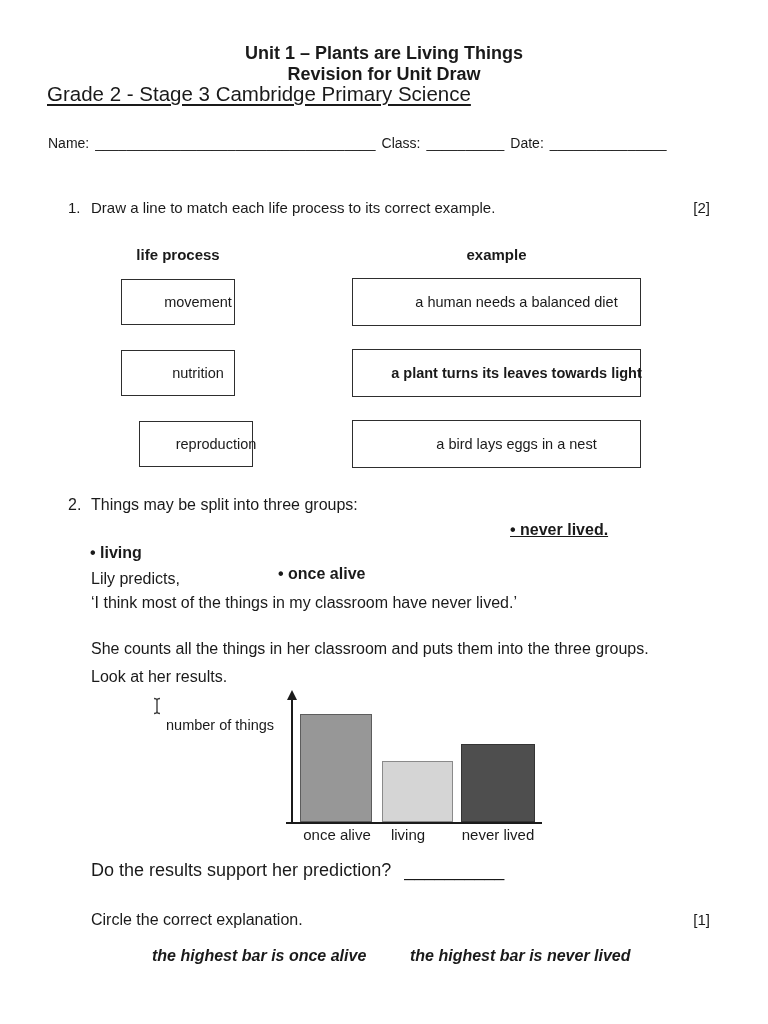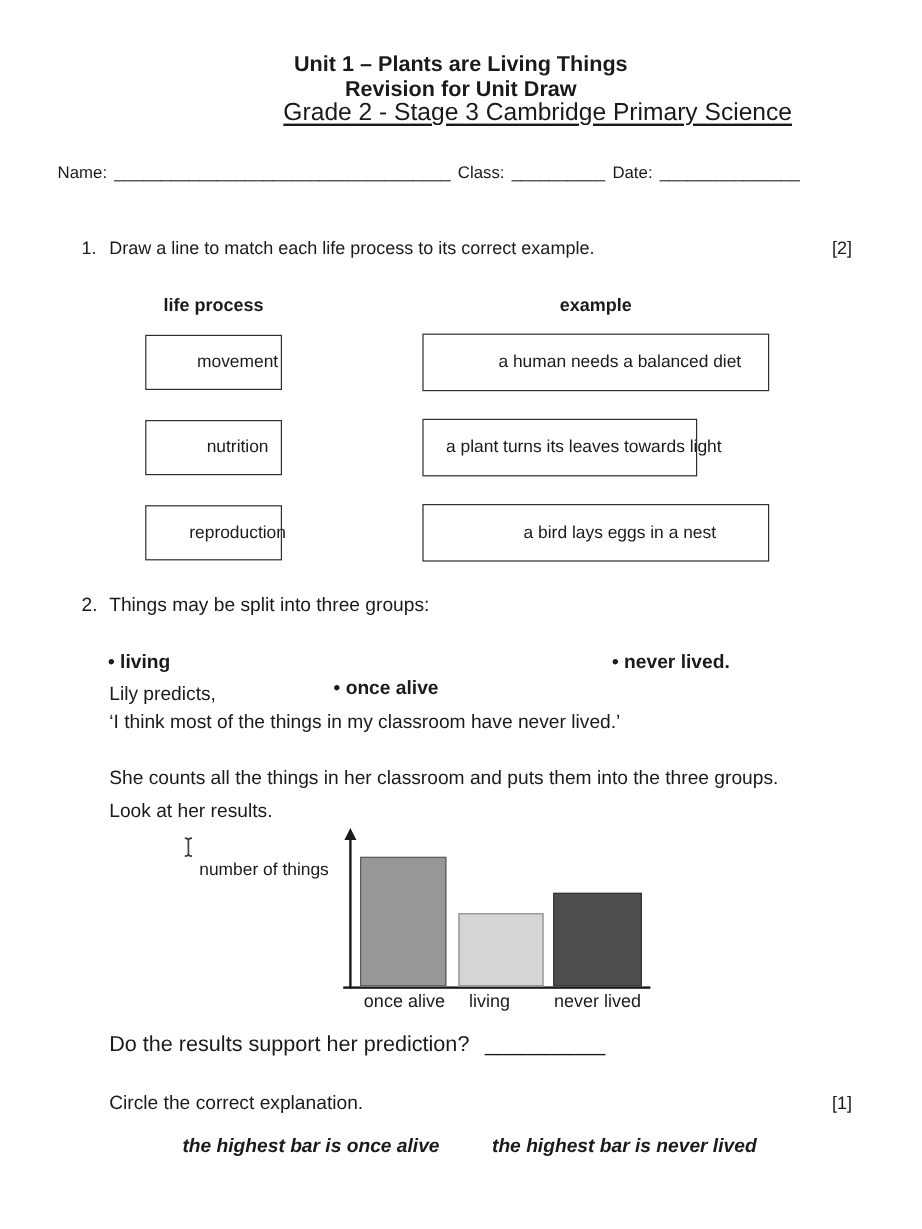--- a/index.html
+++ b/index.html
@@ -2,21 +2,21 @@
 <html><head>
 <meta charset="utf-8">
 <style>
   html,body{margin:0;padding:0;background:#ffffff;}
   .page{
     position:relative;width:768px;height:1024px;background:#ffffff;
     font-family:"Liberation Sans",sans-serif;color:#1a1a1a;overflow:hidden;
   }
   .abs{position:absolute;white-space:nowrap;}
   .title-1,.title-2{left:0;width:768px;text-align:center;font-weight:bold;font-size:18px;}
-  .title-3{left:0;width:660px;text-align:right;font-size:20.5px;text-decoration:underline;text-underline-offset:3px;}
+  .title-3{left:0;width:660px;text-align:left;font-size:20.5px;text-decoration:underline;text-underline-offset:3px;padding-left:47px;}
   .body-15{font-size:15px;}
   .body-16{font-size:16px;}
   .name-row{display:flex;align-items:baseline;font-size:14px;text-align:center;}
   .name-row span{margin-right:6px;}
   .marks{font-size:15px;}
   .col-header{font-weight:bold;font-size:15px;text-align:center;}
   .match-box{
     position:absolute;border:1.5px solid #2e2e2e;background:#fff;
     display:flex;align-items:center;justify-content:center;
     font-size:14.5px;box-sizing:border-box;white-space:nowrap;padding-left:40px;
@@ -61,40 +61,40 @@
 
   <div class="abs col-header" style="left:121px;top:246px;width:114px;">life process</div>
   <div class="abs col-header" style="left:352px;top:246px;width:289px;">example</div>
 
   <div class="match-box" style="left:121px;top:279px;width:114px;height:46px;">
     <span>movement</span>
   </div>
   <div class="match-box" style="left:121px;top:350px;width:114px;height:46px;">
     <span>nutrition</span>
   </div>
-  <div class="match-box" style="left:121px;top:421px;width:114px;height:46px;">
+  <div class="match-box" style="left:139px;top:421px;width:114px;height:46px;">
     <span>reproduction</span>
   </div>
 
   <div class="match-box" style="left:352px;top:278px;width:289px;height:48px;">
     <span>a human needs a balanced diet</span>
   </div>
-  <div class="match-box" style="left:352px;top:349px;width:229px;height:48px;">
+  <div class="match-box" style="left:352px;top:349px;width:289px;height:48px;font-weight:bold;">
     <span>a plant turns its leaves towards light</span>
   </div>
   <div class="match-box" style="left:352px;top:420px;width:289px;height:48px;">
     <span>a bird lays eggs in a nest</span>
   </div>
 
   <div class="abs body-16" style="left:68px;top:496px;">2.</div>
   <div class="abs body-16" style="left:91px;top:496px;">Things may be split into three groups:</div>
 
   <div class="abs bullet" style="left:90px;top:544px;">• living</div>
   <div class="abs bullet" style="left:278px;top:544px;margin-top:21px;">• once alive</div>
-  <div class="abs bullet" style="left:510px;top:544px;">• never lived.</div>
+  <div class="abs bullet" style="left:510px;top:521px;text-decoration:underline;">• never lived.</div>
 
   <div class="abs body-16" style="left:91px;top:570px;">Lily predicts,</div>
   <div class="abs body-16" style="left:91px;top:594px;">‘I think most of the things in my classroom have never lived.’</div>
   <div class="abs body-16" style="left:91px;top:640px;">She counts all the things in her classroom and puts them into the three groups.</div>
   <div class="abs body-16" style="left:91px;top:668px;">Look at her results.</div>
 
   <div class="chart">
     <span class="cursor">
       <svg width="10" height="18" viewBox="0 0 10 18">
         <path d="M2 1.5 C3.5 1.5 5 2.2 5 3.5 L5 14.5 C5 15.8 3.5 16.5 2 16.5 M8 1.5 C6.5 1.5 5 2.2 5 3.5 M8 16.5 C6.5 16.5 5 15.8 5 14.5" fill="none" stroke="#3f3f3f" stroke-width="1.4"></path>

